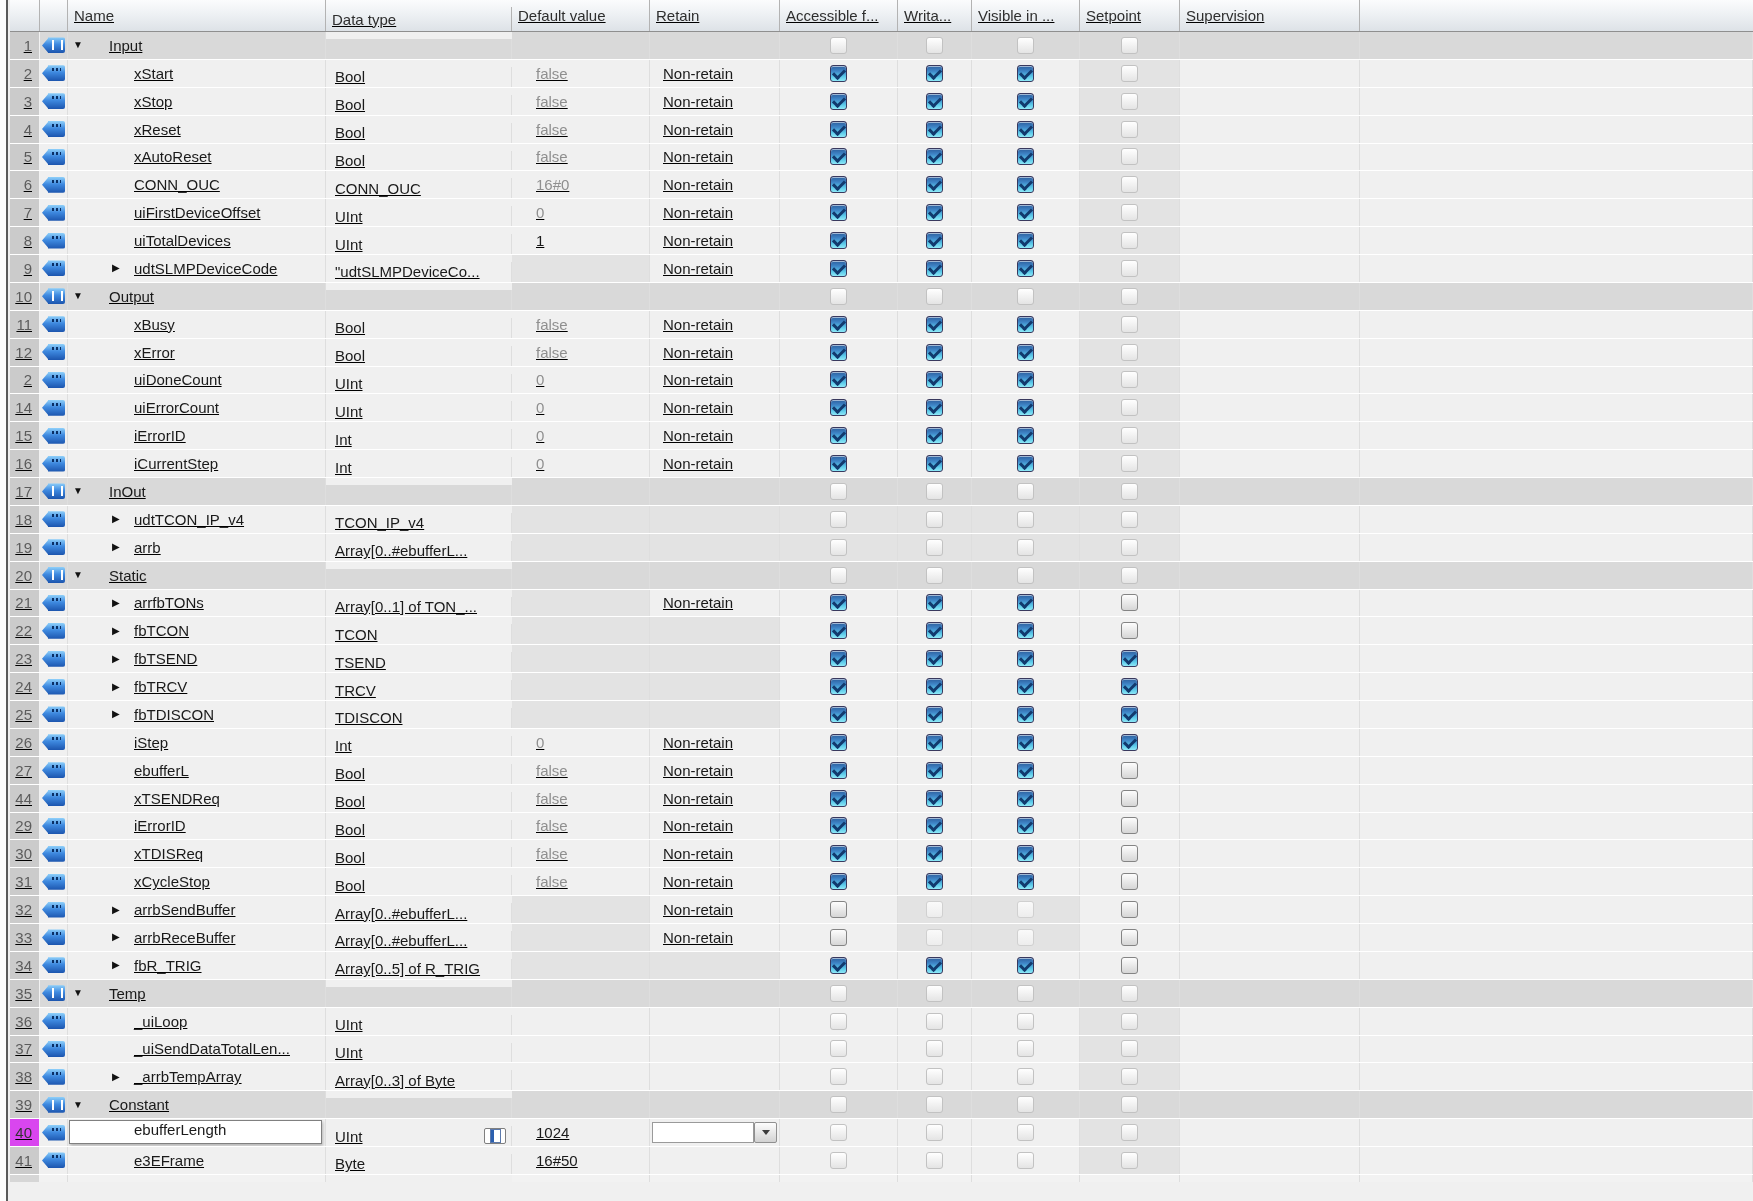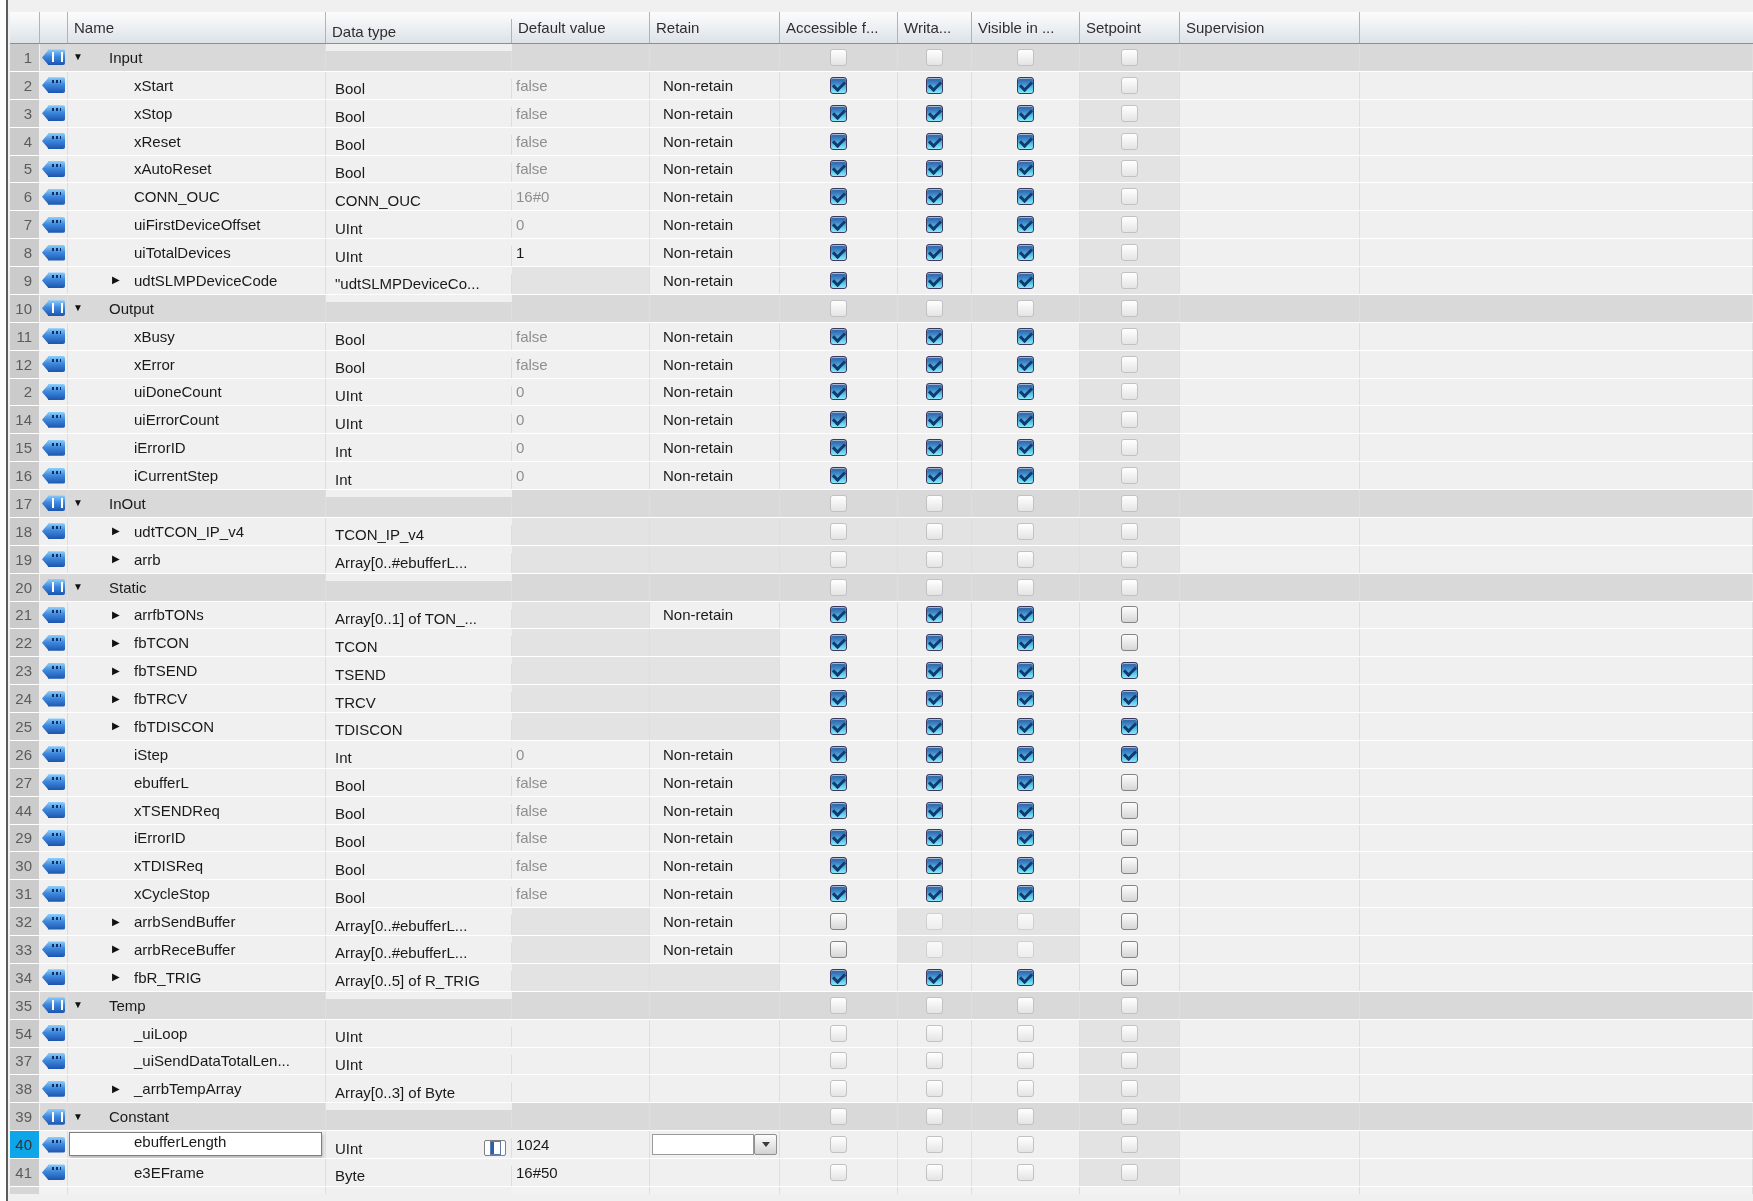--- a/index.html
+++ b/index.html
@@ -1,21 +1,21 @@
 <!DOCTYPE html>
 <html><head>
 <meta charset="utf-8">
 <style>
   html,body{margin:0;padding:0;background:#ffffff;}
   .app{position:relative;width:1753px;height:1201px;overflow:hidden;
        font-family:"Liberation Sans",sans-serif;background:#f0f0f0;}
   .ledge{position:absolute;left:0;top:0;width:8px;height:100%;background:#fdfdfd;
          border-right:2px solid #5a5a5a;box-sizing:border-box;z-index:5;}
-  .grid{position:absolute;left:10px;top:12px;width:1743px;height:924px;
-        display:flex;flex-direction:column;}
+  .grid{position:absolute;left:10px;top:0;width:1743px;height:924px;
+        display:flex;flex-direction:column;text-decoration:underline;}
   
   .hdr{display:flex;height:32px;flex:0 0 32px;
        background:linear-gradient(180deg,#fbfcfd 0%,#eef1f4 45%,#dde2e7 100%);
        border-bottom:1px solid #8f8f8f;box-sizing:border-box;}
   .hcell{display:flex;align-items:center;box-sizing:border-box;
          border-right:1px solid #b3b3b3;padding-left:6px;
          font-size:15px;color:#2e2e2e;overflow:hidden;white-space:nowrap;}
   
   .c-num{width:30px;flex:0 0 30px;}
   .c-icon{width:28px;flex:0 0 28px;}
@@ -31,26 +31,26 @@
   .c-com{flex:1 1 auto;}
   
   .row{display:flex;height:27.88px;flex:0 0 27.88px;border-bottom:1px solid #ffffff;box-sizing:border-box;}
   .cell{position:relative;display:flex;align-items:center;box-sizing:border-box;
         background:#f0f0f0;border-right:1px solid #dedede;
         font-size:15px;color:#1a1a1a;overflow:hidden;white-space:nowrap;}
   .cell.num{background:#cbcbcb;color:#5c5c5c;justify-content:flex-end;padding-right:7px;border-right:1px solid #f2f2f2;}
   .cell.tint{background:#e3e3e3;}
   .row.sect .cell{background:#d9d9d9;}
   .row.sect .cell.num{background:#cbcbcb;}
-  .row.sel .cell.num{background:#0ea5e9;color:#333;}
+  .row.sel .cell.num{background:#d946ef;color:#333;}
   .row.fill{flex:1 1 auto;border-bottom:none;}
   .row.fill .cell{background:#f2f2f2;}
   .row.fill .cell.num{background:#d6d6d6;}
   .cbwrap{justify-content:center;}
-  .txt{padding-left:4px;}
+  .txt{padding-left:4px;margin-left:20px;}
   .dt-txt{padding-left:9px;}
   .rt-txt{padding-left:13px;}
   .ph{color:#8f8f8f;}
   
   .tri{position:absolute;left:5px;top:50%;transform:translateY(-50%);
        font-size:10px;color:#111;line-height:1;}
   .exp{position:absolute;left:44px;top:50%;transform:translateY(-50%);
        font-size:10px;color:#111;line-height:1;}
   .slabel{padding-left:41px;}
   .mlabel{padding-left:66px;}
@@ -1263,21 +1263,21 @@
           <span class="cb off"></span>
         </div>
         <div class="cell cbwrap c-set">
           <span class="cb off"></span>
         </div>
         <div class="cell c-sup"></div>
         <div class="cell c-com"></div>
       </div>
       <div class="row">
         <div class="cell num c-num">
-          <span>54</span>
+          <span>36</span>
         </div>
         <div class="cell cbwrap c-icon">
           <span class="tagicon var"></span>
         </div>
         <div class="cell c-name">
           <span class="mlabel">_uiLoop</span>
         </div>
         <div class="cell c-dtype">
           <span class="dt-txt">UInt</span>
         </div>

